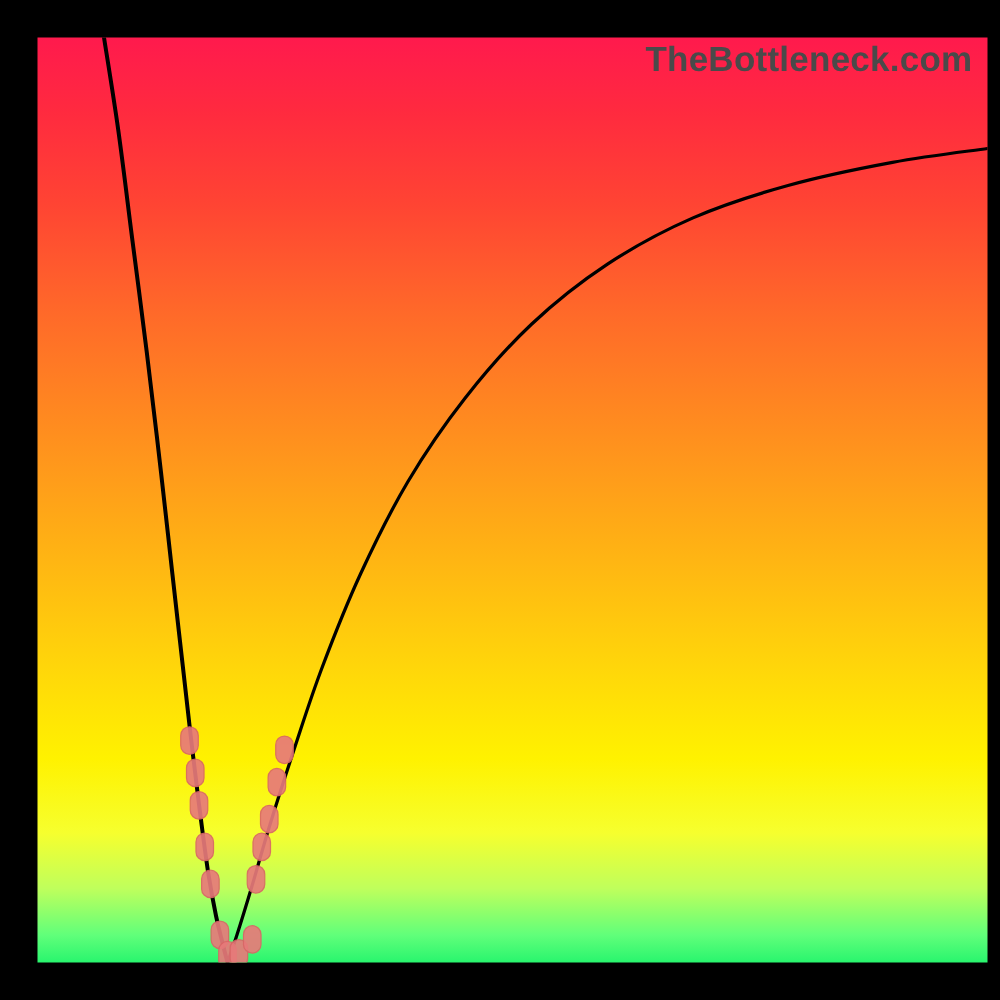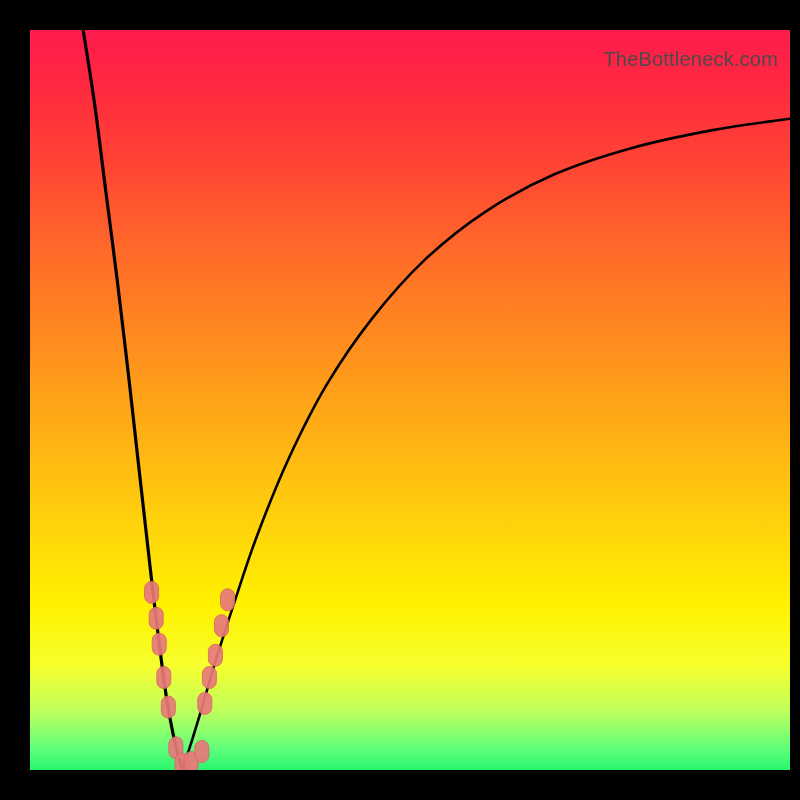--- a/index.html
+++ b/index.html
@@ -34,24 +34,24 @@
       #ffd60a 68%,
       #fff200 78%,
       #f6ff2e 86%,
       #bfff5c 92%,
       #61ff7a 97%,
       #29f56e 100%
     );
   }
   .watermark {
     position: absolute;
-    top: 18px;
+    top: 2px;
     right: 12px;
-    font-size: 20px;
-    font-weight: 400;
+    font-size: 28px;
+    font-weight: 700;
     color: #4a4a4a;
     letter-spacing: 0.2px;
     user-select: none;
   }
   svg.curves {
     position: absolute;
     left: 0;
     top: 0;
     width: 760px;
     height: 740px;

